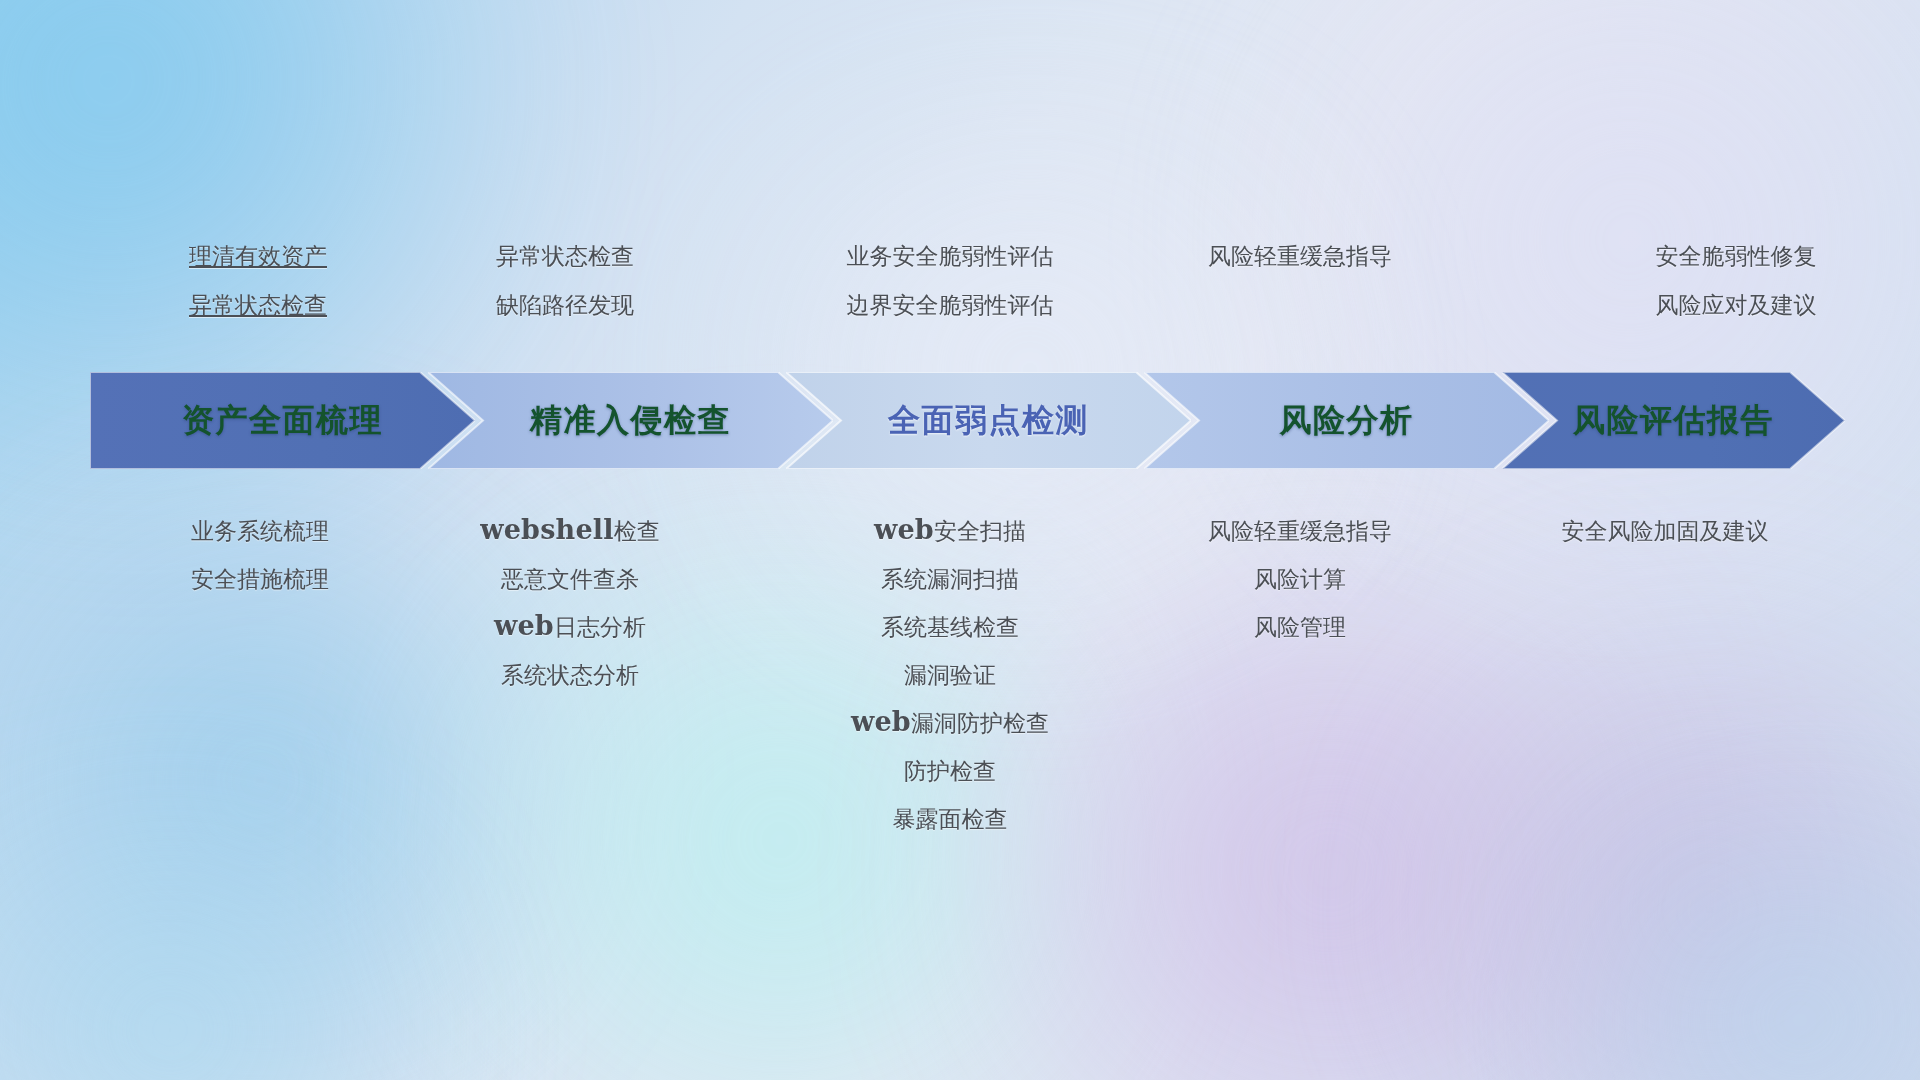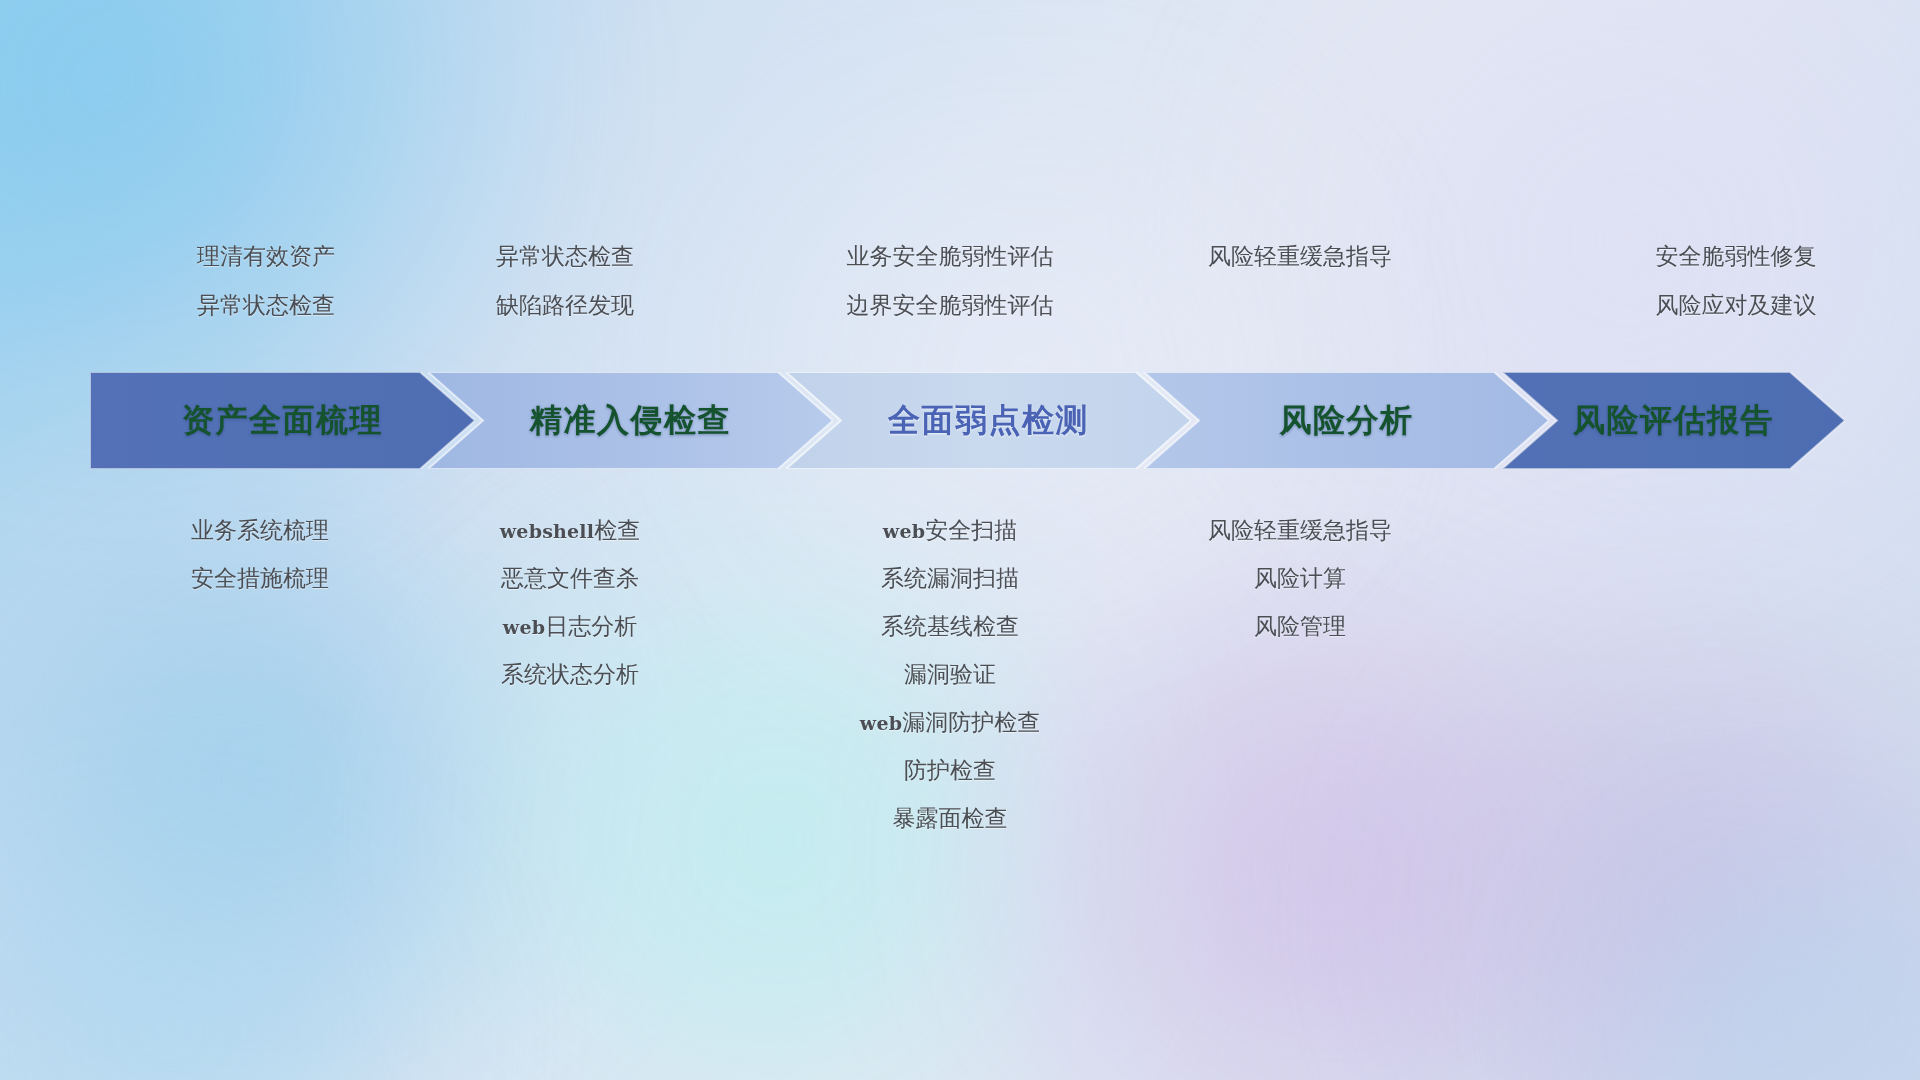--- a/index.html
+++ b/index.html
@@ -121,21 +121,21 @@
     color: #4b4f55;
     font-size: 23px;
     line-height: 40px;
     white-space: nowrap;
     text-shadow: 0 1px 1px rgba(255,255,255,.5);
   }
   .botlines .li { margin-bottom: 7px; }
   .latin {
     font-family: "DejaVu Serif", "Liberation Serif", serif;
     font-weight: bold;
-    font-size: 19px;
+    font-size: 27px;
     letter-spacing: .2px;
   }
 
   
   #footer {
     position: absolute;
     left: 98px;
     top: 872px;
     width: 1560px;
     color: #8892a8;
@@ -159,21 +159,21 @@
     <div class="bg-blob blob-d"></div>
     <div class="bg-blob blob-e"></div>
     <div class="bg-blob blob-f"></div>
     <div class="bg-blob blob-g"></div>
     <div class="bg-blob blob-h"></div>
     <div class="bg-blob blob-i"></div>
   </div>
 
   <div id="content">
 
-    <div class="toplines" style="left:96px; top:232px; width:340px;">
+    <div class="toplines" style="left:88px; top:232px; width:340px;text-decoration:underline;">
       <div>理清有效资产</div>
       <div>异常状态检查</div>
     </div>
 
     <div class="toplines" style="left:425px; top:232px; width:280px;">
       <div>异常状态检查</div>
       <div>缺陷路径发现</div>
     </div>
 
     <div class="toplines" style="left:760px; top:232px; width:380px;">
@@ -331,16 +331,21 @@
         <span class="latin"></span><span>风险轻重缓急指导</span>
       </div>
       <div class="li">
         <span class="latin"></span><span>风险计算</span>
       </div>
       <div class="li">
         <span class="latin"></span><span>风险管理</span>
       </div>
     </div>
 
+    <div class="botlines" style="left:1490px; top:510px; width:350px;">
+      <div class="li">
+        <span class="latin"></span><span>安全风险加固及建议</span>
+      </div>
+    </div>
 
 
   </div>
 </div>
 
 </body></html>

